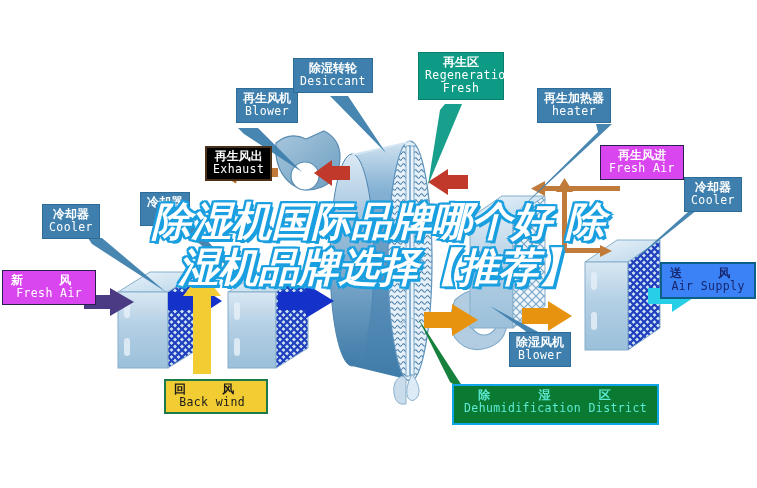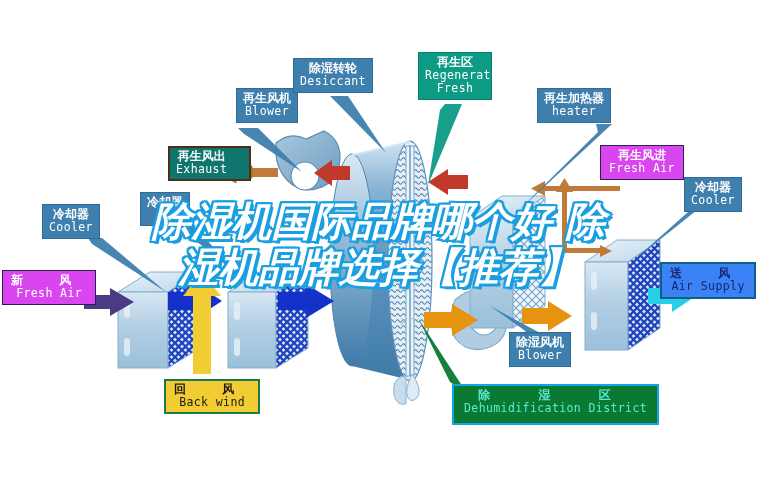--- a/index.html
+++ b/index.html
@@ -45,38 +45,39 @@
   
   .lbl.teal{
     background:#0d9b86;
     border:1px solid #0a7f6e;
     color:#ffffff;
     padding:3px 6px 4px 6px;
     white-space:normal;
   }
   
   .lbl.orange{
-    background:#0f766e;
+    background:#000000;
     border:2px solid #4a3018;
     color:#ffffff;
-    padding:2px 22px 3px 6px;
+    padding:2px 6px 3px 6px;
+    margin-left:37px;
   }
   
   .lbl.purple{
     background:#d946ef;
     border:1px solid #2a2050;
     color:#ffffff;
     padding:3px 8px 4px 8px;
   }
   
   .lbl.yellow{
     background:#f2cc33;
     border:2px solid #1c7a4a;
     color:#1a1a1a;
-    padding:2px 8px 3px 8px;
+    padding:2px 16px 3px 8px;
   }
   
   .lbl.green{
     background:#0a7a33;
     border:2px solid #0ea5e9;
     color:#5eead4;
     padding:3px 10px 8px 10px;
   }
   
   .lbl.cyan{
@@ -304,21 +305,21 @@
   <div class="lbl blue" style="left:219px;top:88px;margin-left:17px;">
     <span class="cn">再生风机</span>
     <span class="en">Blower</span>
   </div>
 
   <div class="lbl blue" style="left:293px;top:58px;">
     <span class="cn">除湿转轮</span>
     <span class="en">Desiccant</span>
   </div>
 
-  <div class="lbl teal" style="left:418px;top:52px;width:74px;">
+  <div class="lbl teal" style="left:418px;top:52px;width:86px;">
     <span class="cn">再生区</span>
     <span class="en">Regeneration Fresh</span>
   </div>
 
   <div class="lbl blue" style="left:537px;top:88px;">
     <span class="cn">再生加热器</span>
     <span class="en">heater</span>
   </div>
 
   <div class="lbl purple" style="left:600px;top:145px;">

